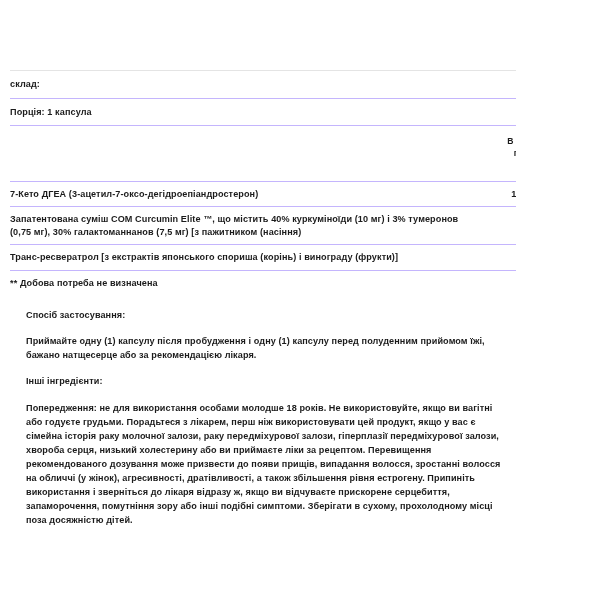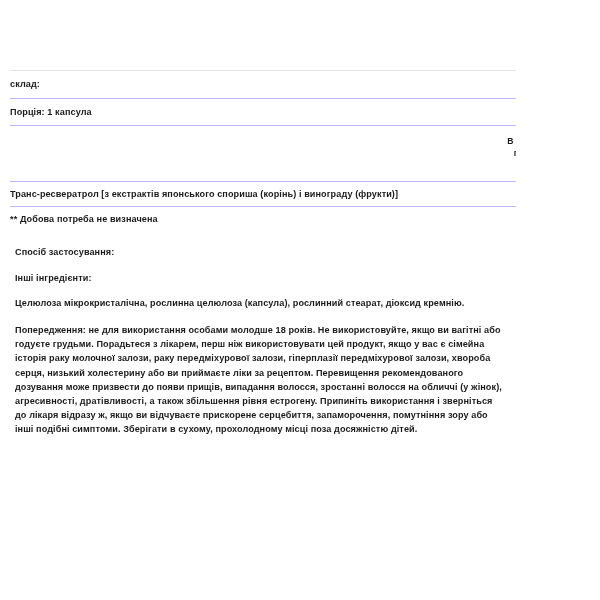--- a/index.html
+++ b/index.html
@@ -70,21 +70,21 @@
 
   
   .prose {
     padding-top: 14px;
   }
   .blk {
     font-size: 9.1px;
     line-height: 1.52;
     font-weight: bold;
     letter-spacing: 0.01em;
-    margin: 0 0 13px 5px;
+    margin: 0 0 13px 16px;
   }
   .blk.heading { margin-bottom: 12px; }
   .blk.tight { margin-bottom: 12px; }
   .blk.warning {
     line-height: 1.55;
     text-align: left;
   }
   .blk:last-child { margin-bottom: 0; }
 </style>
 </head>
@@ -107,33 +107,43 @@
         <td class="c-dv"></td>
       </tr>
 
       <tr class="row-head">
         <td class="c-name"></td>
         <td class="c-amount">В одній порції</td>
         <td class="c-dv">% Від добової молодше</td>
       </tr>
 
       <tr>
+        <td class="c-name">7-Кето ДГЕА (3-ацетил-7-оксо-дегідроепіандростерон)</td>
+        <td class="c-amount">100 мг</td>
+        <td class="c-dv">**</td>
+      </tr>
+      <tr>
+        <td class="c-name">Запатентована суміш COM Curcumin Elite ™, що містить 40% куркуміноїди (10 мг) і 3% тумеронов (0,75 мг), 30% галактоманнанов (7,5 мг) [з пажитником (насіння)</td>
+        <td class="c-amount">25 мг</td>
+        <td class="c-dv">**</td>
+      </tr>
+      <tr>
         <td class="c-name">Транс-ресвератрол [з екстрактів японського спориша (корінь) і винограду (фрукти)]</td>
         <td class="c-amount">1 мг</td>
         <td class="c-dv">**</td>
       </tr>
 
       <tr class="row-footnote">
         <td class="c-name">** Добова потреба не визначена</td>
         <td class="c-amount"></td>
         <td class="c-dv"></td>
       </tr>
     </tbody>
   </table>
 
   <div class="prose">
     <p class="blk heading">Спосіб застосування:</p>
+    <p class="blk tight">Приймайте одну (1) капсулу після пробудження і одну (1) капсулу перед полуденним прийомом їжі, бажано натщесерце або за рекомендацією лікаря.</p>
     <p class="blk heading">Інші інгредієнти:</p>
-    <p class="blk tight">Целюлоза мікрокристалічна, рослинна целюлоза (капсула), рослинний стеарат, діоксид кремнію.</p>
     <p class="blk warning">Попередження: не для використання особами молодше 18 років. Не використовуйте, якщо ви вагітні або годуєте грудьми. Порадьтеся з лікарем, перш ніж використовувати цей продукт, якщо у вас є сімейна історія раку молочної залози, раку передміхурової залози, гіперплазії передміхурової залози, хвороба серця, низький холестерину або ви приймаєте ліки за рецептом. Перевищення рекомендованого дозування може призвести до появи прищів, випадання волосся, зростанні волосся на обличчі (у жінок), агресивності, дратівливості, а також збільшення рівня естрогену. Припиніть використання і зверніться до лікаря відразу ж, якщо ви відчуваєте прискорене серцебиття, запаморочення, помутніння зору або інші подібні симптоми. Зберігати в сухому, прохолодному місці поза досяжністю дітей.</p>
   </div>
 
 </div>
 
 </body></html>

